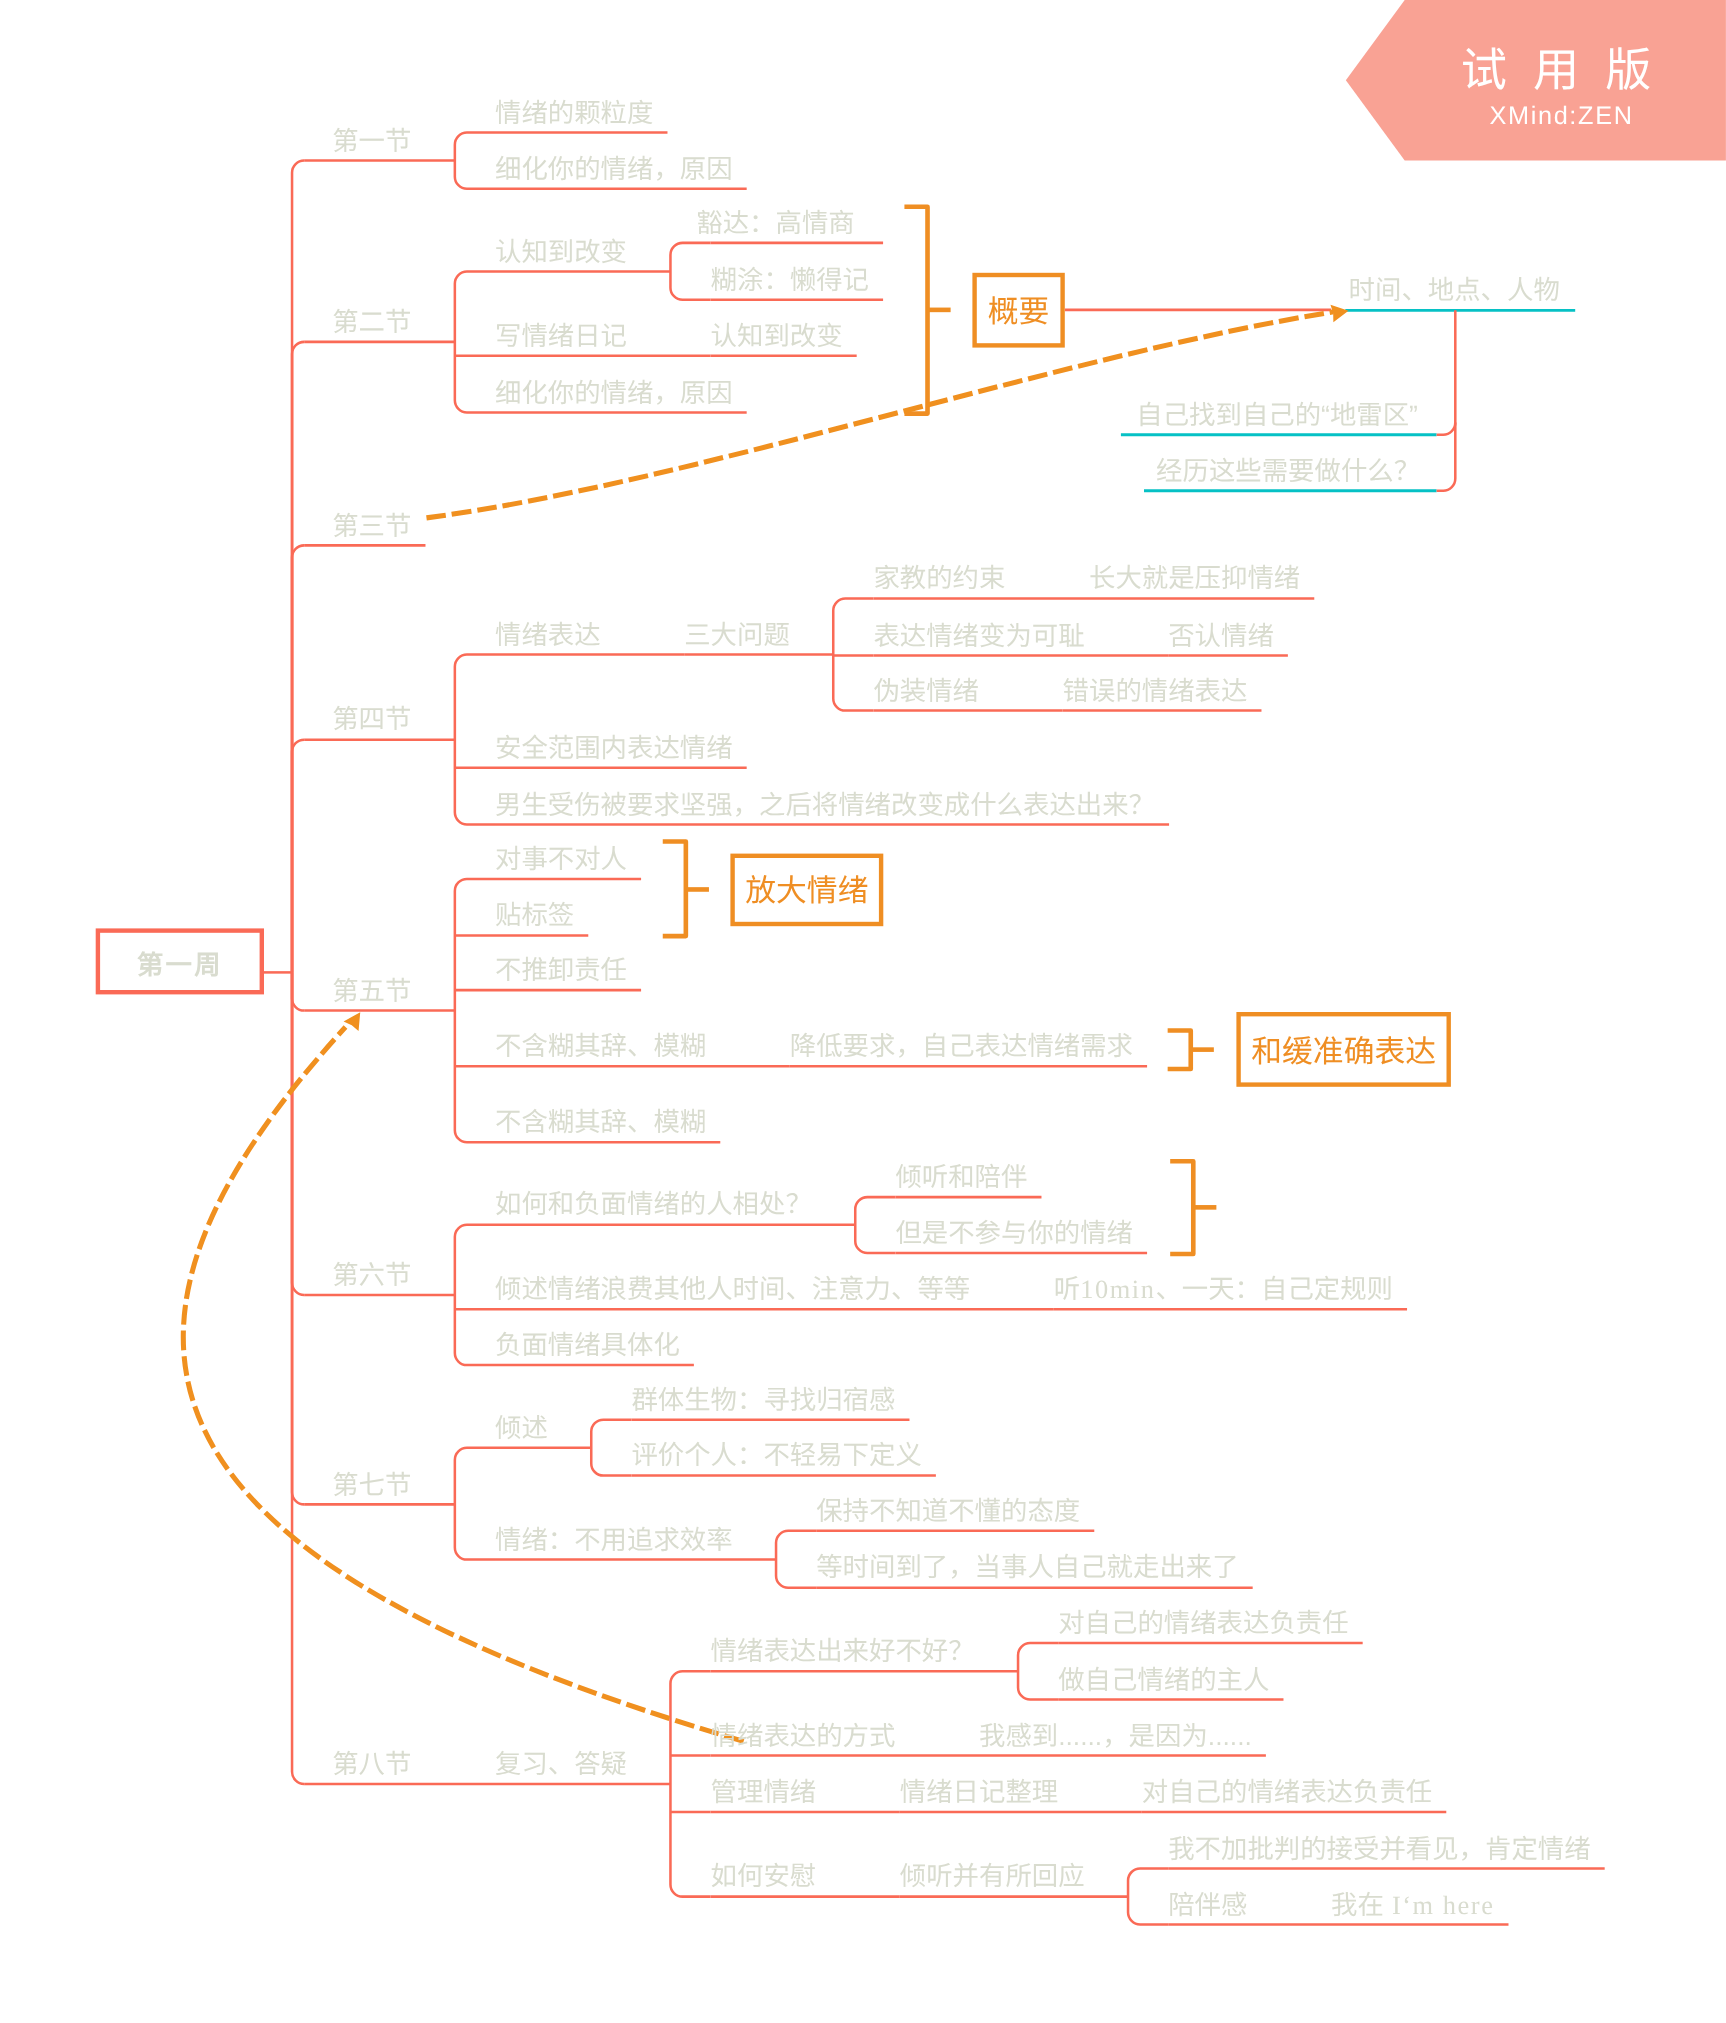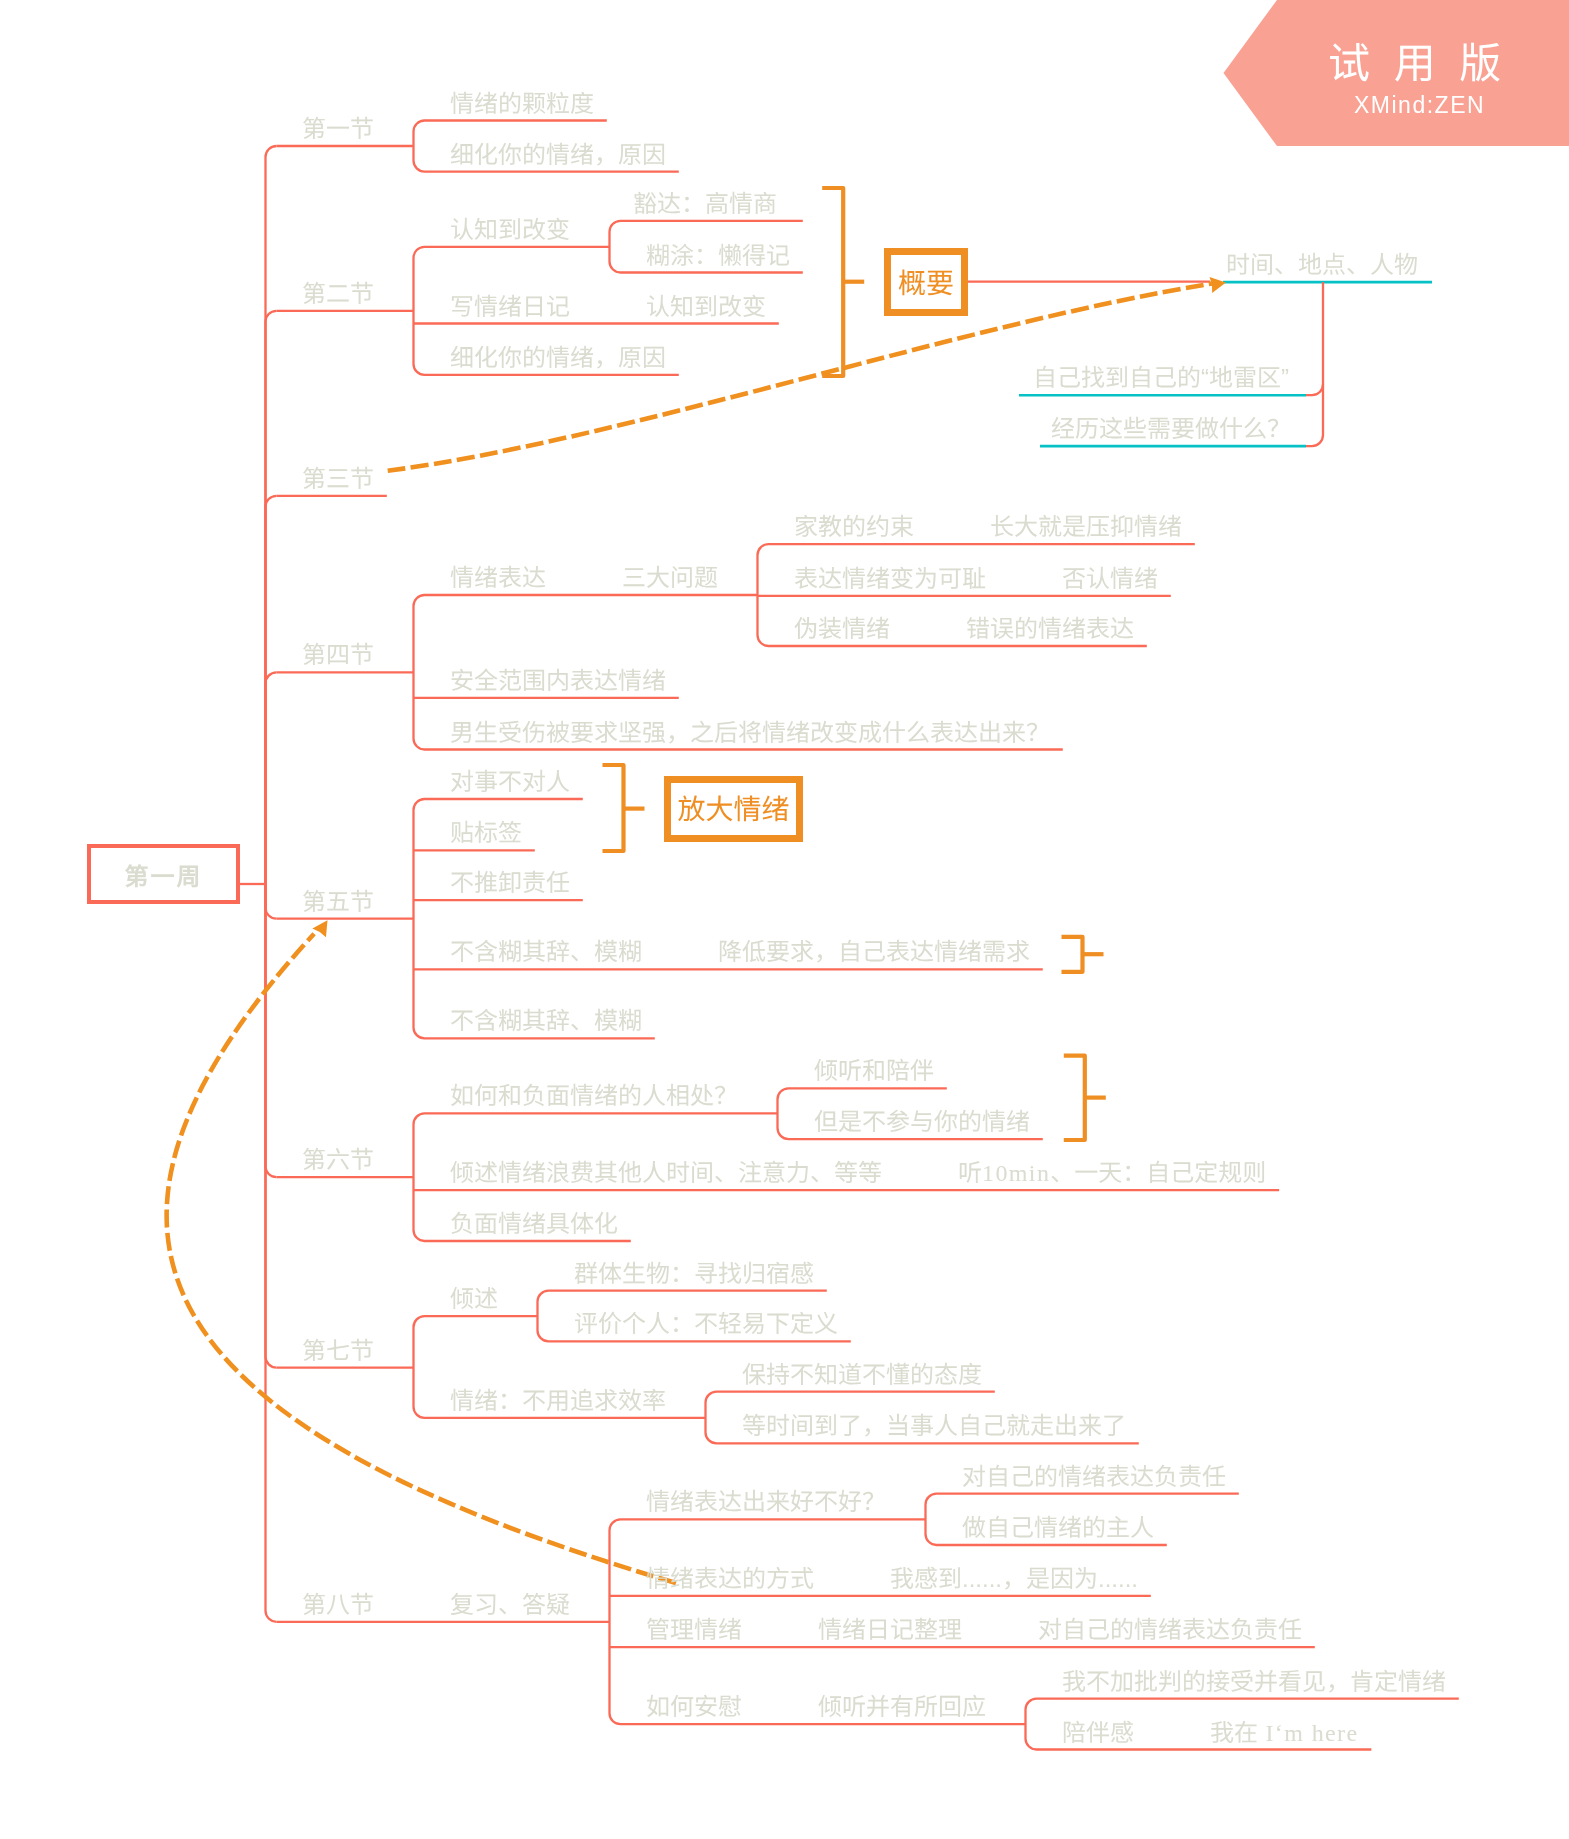--- a/index.html
+++ b/index.html
@@ -3,21 +3,21 @@
 <meta charset="utf-8">
 <title>XMind ZEN mind map</title>
 <style>
   html,body{margin:0;padding:0;background:#ffffff;}
   body{width:1569px;height:1839px;overflow:hidden;
        font-family:"Liberation Sans",sans-serif;}
   #stage{position:relative;width:1569px;height:1839px;background:#ffffff;overflow:hidden;}
   svg.layer{position:absolute;left:0;top:0;width:1569px;height:1839px;}
   .topic{position:absolute;white-space:pre;font-size:24px;line-height:24px;
          color:#d9dccf;font-family:"Liberation Sans",sans-serif;}
-  .sum-box{position:absolute;box-sizing:border-box;border:7px solid #a21caf;
+  .sum-box{position:absolute;box-sizing:border-box;border:4px solid #a21caf;
            color:#ef8e23;font-size:28px;white-space:pre;line-height:1;
            display:flex;align-items:center;justify-content:center;
            padding-top:3px;font-family:"Liberation Sans",sans-serif;background:#fff;}
   #root-node{position:absolute;box-sizing:border-box;border:4px solid #fa6a56;
              background:#fff;display:flex;align-items:center;justify-content:center;}
   #root-label{font-size:24px;color:#d9dccf;font-weight:bold;letter-spacing:2px;
               font-family:"Liberation Sans",sans-serif;}
   #banner-title{position:absolute;color:#ffffff;font-weight:500;white-space:pre;
                 font-size:42px;letter-spacing:6px;line-height:1;
                 font-family:"Liberation Sans",sans-serif;}
@@ -203,16 +203,17 @@
     <div class="topic" style="left: 646px; top: 1618.2px; color: rgb(217, 220, 207);">管理情绪</div>
     <div class="topic" style="left: 818px; top: 1618.2px; color: rgb(217, 220, 207);">情绪日记整理</div>
     <div class="topic" style="left: 1038px; top: 1618.2px; color: rgb(217, 220, 207);">对自己的情绪表达负责任</div>
     <div class="topic" style="left: 646px; top: 1695.2px; color: rgb(217, 220, 207);">如何安慰</div>
     <div class="topic" style="left: 818px; top: 1695.2px; color: rgb(217, 220, 207);">倾听并有所回应</div>
     <div class="topic" style="left: 1062px; top: 1669.6px; color: rgb(217, 220, 207);">我不加批判的接受并看见，肯定情绪</div>
     <div class="topic" style="left: 1062px; top: 1720.5px; color: rgb(217, 220, 207);">陪伴感</div>
     <div class="topic" style="left: 1210px; top: 1720.5px; color: rgb(217, 220, 207);"><span>我在</span><span style="font-family: &quot;Liberation Serif&quot;, &quot;DejaVu Serif&quot;, serif; letter-spacing: 1.4px;"> I‘m here</span></div>
     <div class="sum-box" style="left: 884px; top: 248px; width: 84px; height: 68px; border-color: rgb(239, 142, 35); color: rgb(239, 142, 35);">概要</div>
     <div class="sum-box" style="left: 664px; top: 775.5px; width: 139px; height: 66px; border-color: rgb(239, 142, 35); color: rgb(239, 142, 35);">放大情绪</div>
+    <div class="sum-box" style="left: 1124px; top: 920px; width: 195px; height: 68px; border-color: rgb(239, 142, 35); color: rgb(239, 142, 35);">和缓准确表达</div>
     <div class="topic" style="left: 1226px; top: 253.1px;">时间、地点、人物</div>
     <div class="topic" style="left: 1033px; top: 366.2px;">自己找到自己的“地雷区”</div>
     <div class="topic" style="left: 1051px; top: 417.1px;">经历这些需要做什么？</div>
   </div>
 
 </body></html>

